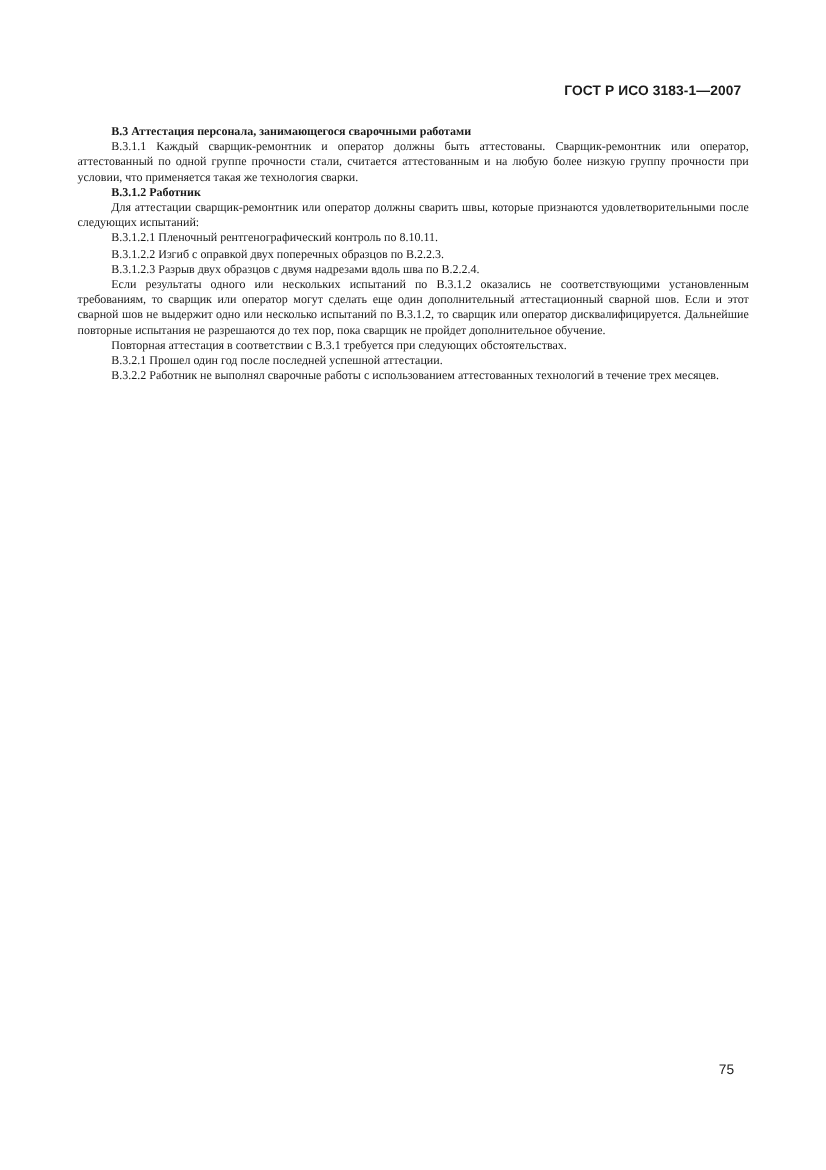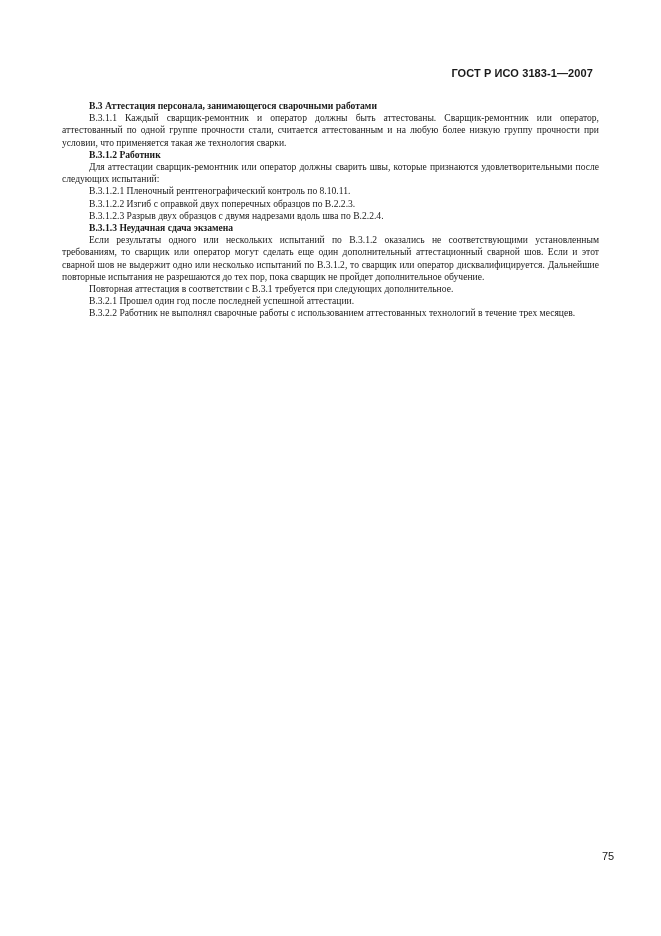--- a/index.html
+++ b/index.html
@@ -3,35 +3,34 @@
 <meta charset="utf-8">
 <style>
   html, body { margin: 0; padding: 0; background: #ffffff; }
   body { width: 661px; height: 936px; position: relative; overflow: hidden;
          font-family: "Liberation Sans", sans-serif; color: #1a1a1a; }
   .header { position: absolute; top: 67px; right: 68px; font-size: 11px; font-weight: bold; letter-spacing: 0.1px; }
   .content { position: absolute; top: 100px; left: 62px; width: 537px; font-size: 9.6px; line-height: 12.2px; font-family: Liberation Serif, serif; }
   .content p { margin: 0; text-align: justify; }
   .h { font-weight: bold; text-indent: 27px; }
   .ind { text-indent: 27px; }
-  .pagenum { position: absolute; top: 850px; left: 602px; font-size: 11px; }
+  .pagenum { position: absolute; top: 850px; left: 575px; font-size: 11px; }
 </style>
 </head>
 <body>
 
 <div class="header">ГОСТ Р ИСО 3183-1—2007</div>
 
 <div class="content">
   <p class="h">В.3 Аттестация персонала, занимающегося сварочными работами</p>
   <p class="ind">В.3.1.1 Каждый сварщик-ремонтник и оператор должны быть аттестованы.  Сварщик-ремонтник или оператор, аттестованный по одной группе прочности стали,  считается аттестованным и на любую более низкую группу прочности при условии, что применяется такая же технология сварки.</p>
   <p class="h">В.3.1.2 Работник</p>
   <p class="ind">Для аттестации сварщик-ремонтник или оператор должны сварить швы, которые признаются удовлетворительными после следующих испытаний:</p>
   <p class="ind">В.3.1.2.1 Пленочный рентгенографический контроль по 8.10.11.</p>
   <p class="ind">В.3.1.2.2 Изгиб с оправкой двух поперечных образцов по В.2.2.3.</p>
   <p class="ind">В.3.1.2.3 Разрыв двух образцов с двумя надрезами вдоль шва по В.2.2.4.</p>
-  <p class="h">В.3.1.3 Неудачная сдача экзамена</p>
   <p class="ind">Если результаты одного или нескольких испытаний по В.3.1.2 оказались не соответствующими установленным  требованиям, то сварщик или оператор могут сделать еще один дополнительный аттестационный сварной шов. Если и этот сварной шов не выдержит одно или несколько испытаний по В.3.1.2, то сварщик или оператор дисквалифицируется. Дальнейшие повторные испытания не разрешаются до тех пор, пока сварщик не пройдет дополнительное обучение.</p>
-  <p class="ind">Повторная аттестация в соответствии с В.3.1 требуется при следующих дополнительное.</p>
+  <p class="ind">Повторная аттестация в соответствии с В.3.1 требуется при следующих обстоятельствах.</p>
   <p class="ind">В.3.2.1 Прошел один год после последней успешной аттестации.</p>
   <p class="ind">В.3.2.2 Работник не выполнял сварочные работы с использованием аттестованных технологий в течение трех месяцев.</p>
 </div>
 
 <div class="pagenum">75</div>
 
 </body></html>

